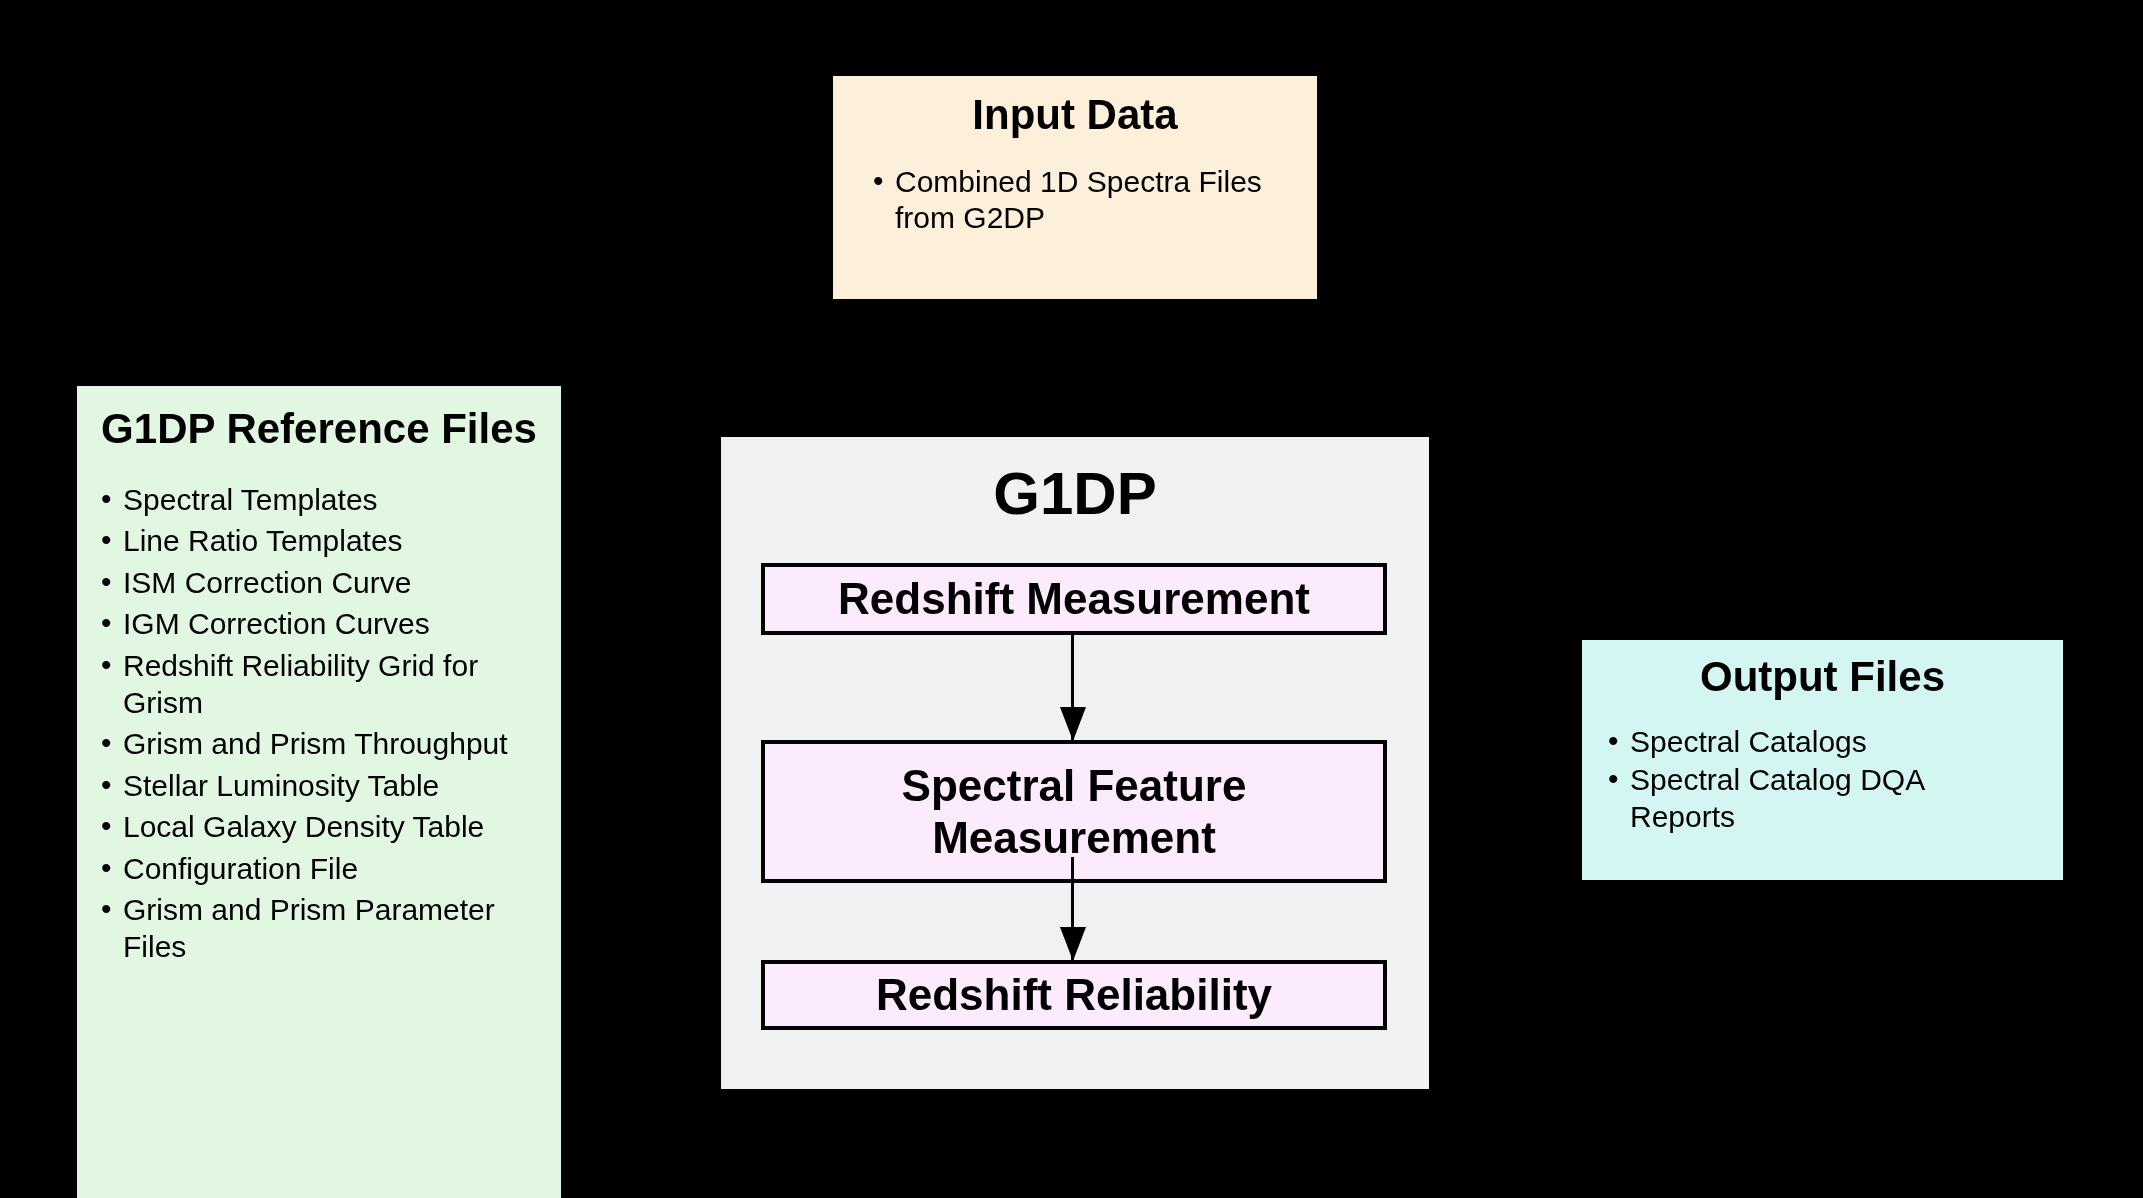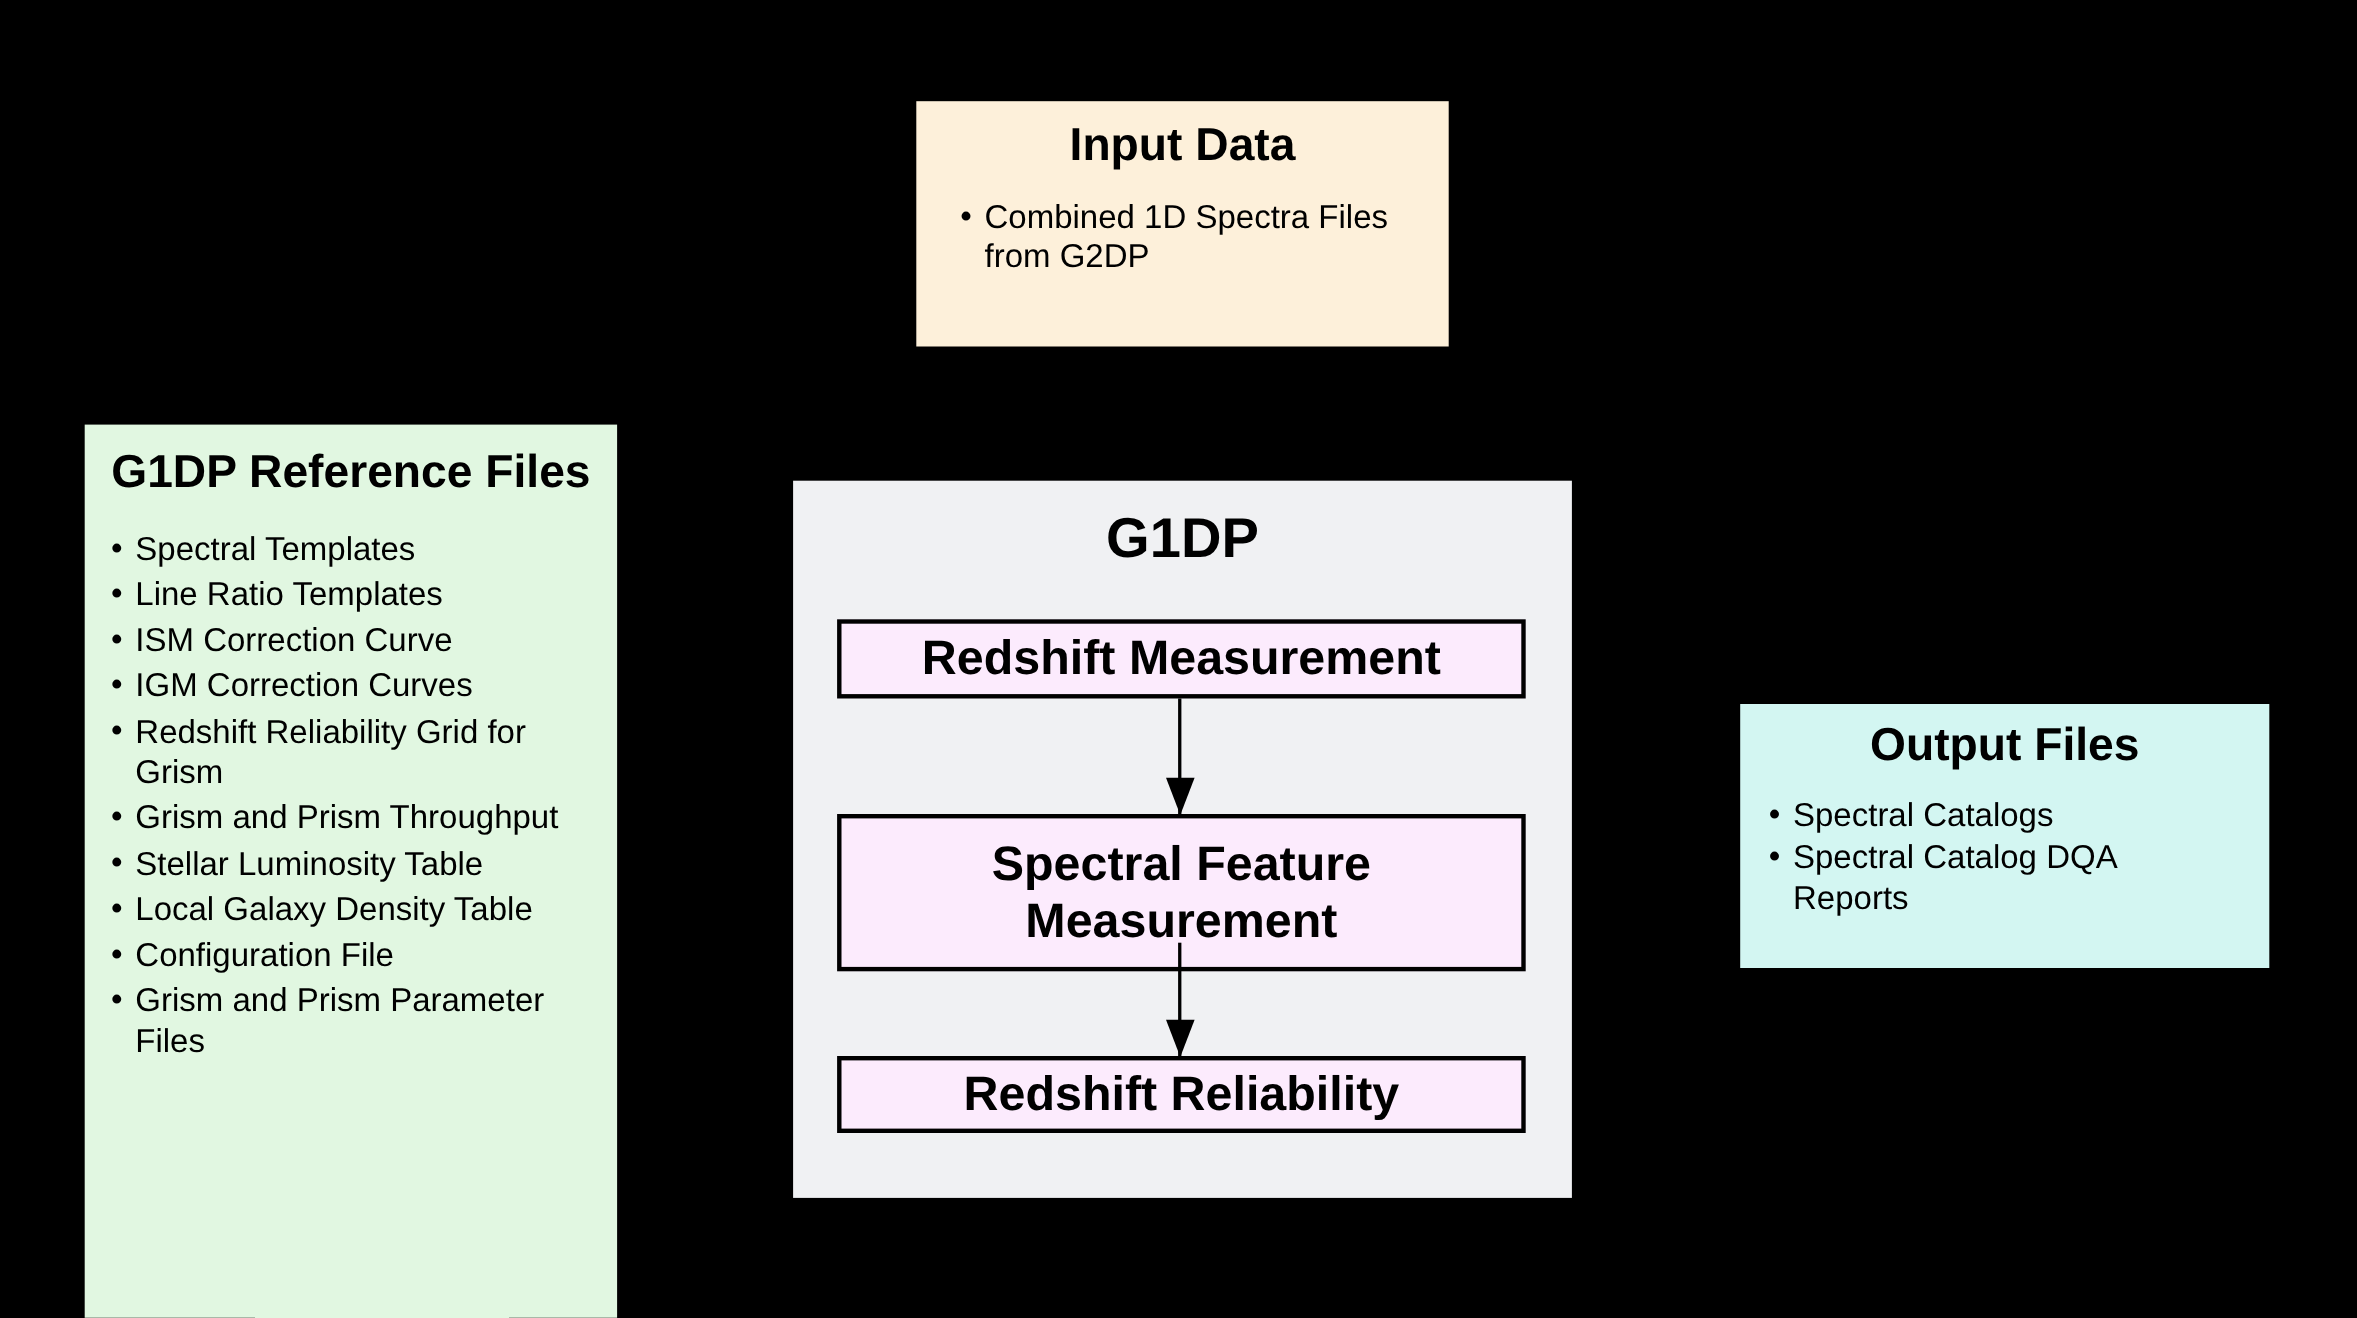--- a/index.html
+++ b/index.html
@@ -53,21 +53,21 @@
     position: absolute;
     left: 4px;
     top: -1px;
     font-size: 1.0em;
     line-height: 1.22;
   }
 
   
   #input-data-box {
     left: 833px;
-    top: 92px;
+    top: 76px;
     width: 484px;
     height: 223px;
     background: #fdf0da;
   }
   #input-data-box .box-title {
     font-size: 42px;
     margin-top: 14px;
   }
   #input-data-box .bullets {
     margin-top: 24px;
@@ -118,21 +118,21 @@
 
   
   #g1dp-container {
     left: 721px;
     top: 437px;
     width: 708px;
     height: 652px;
     background: #f0f1f3;
   }
   #g1dp-container .box-title {
-    font-size: 51px;
+    font-size: 60px;
     margin-top: 22px;
   }
 
   
   .stage {
     position: absolute;
     box-sizing: border-box;
     background: #fcebfd;
     border: 4px solid #000000;
     display: flex;

